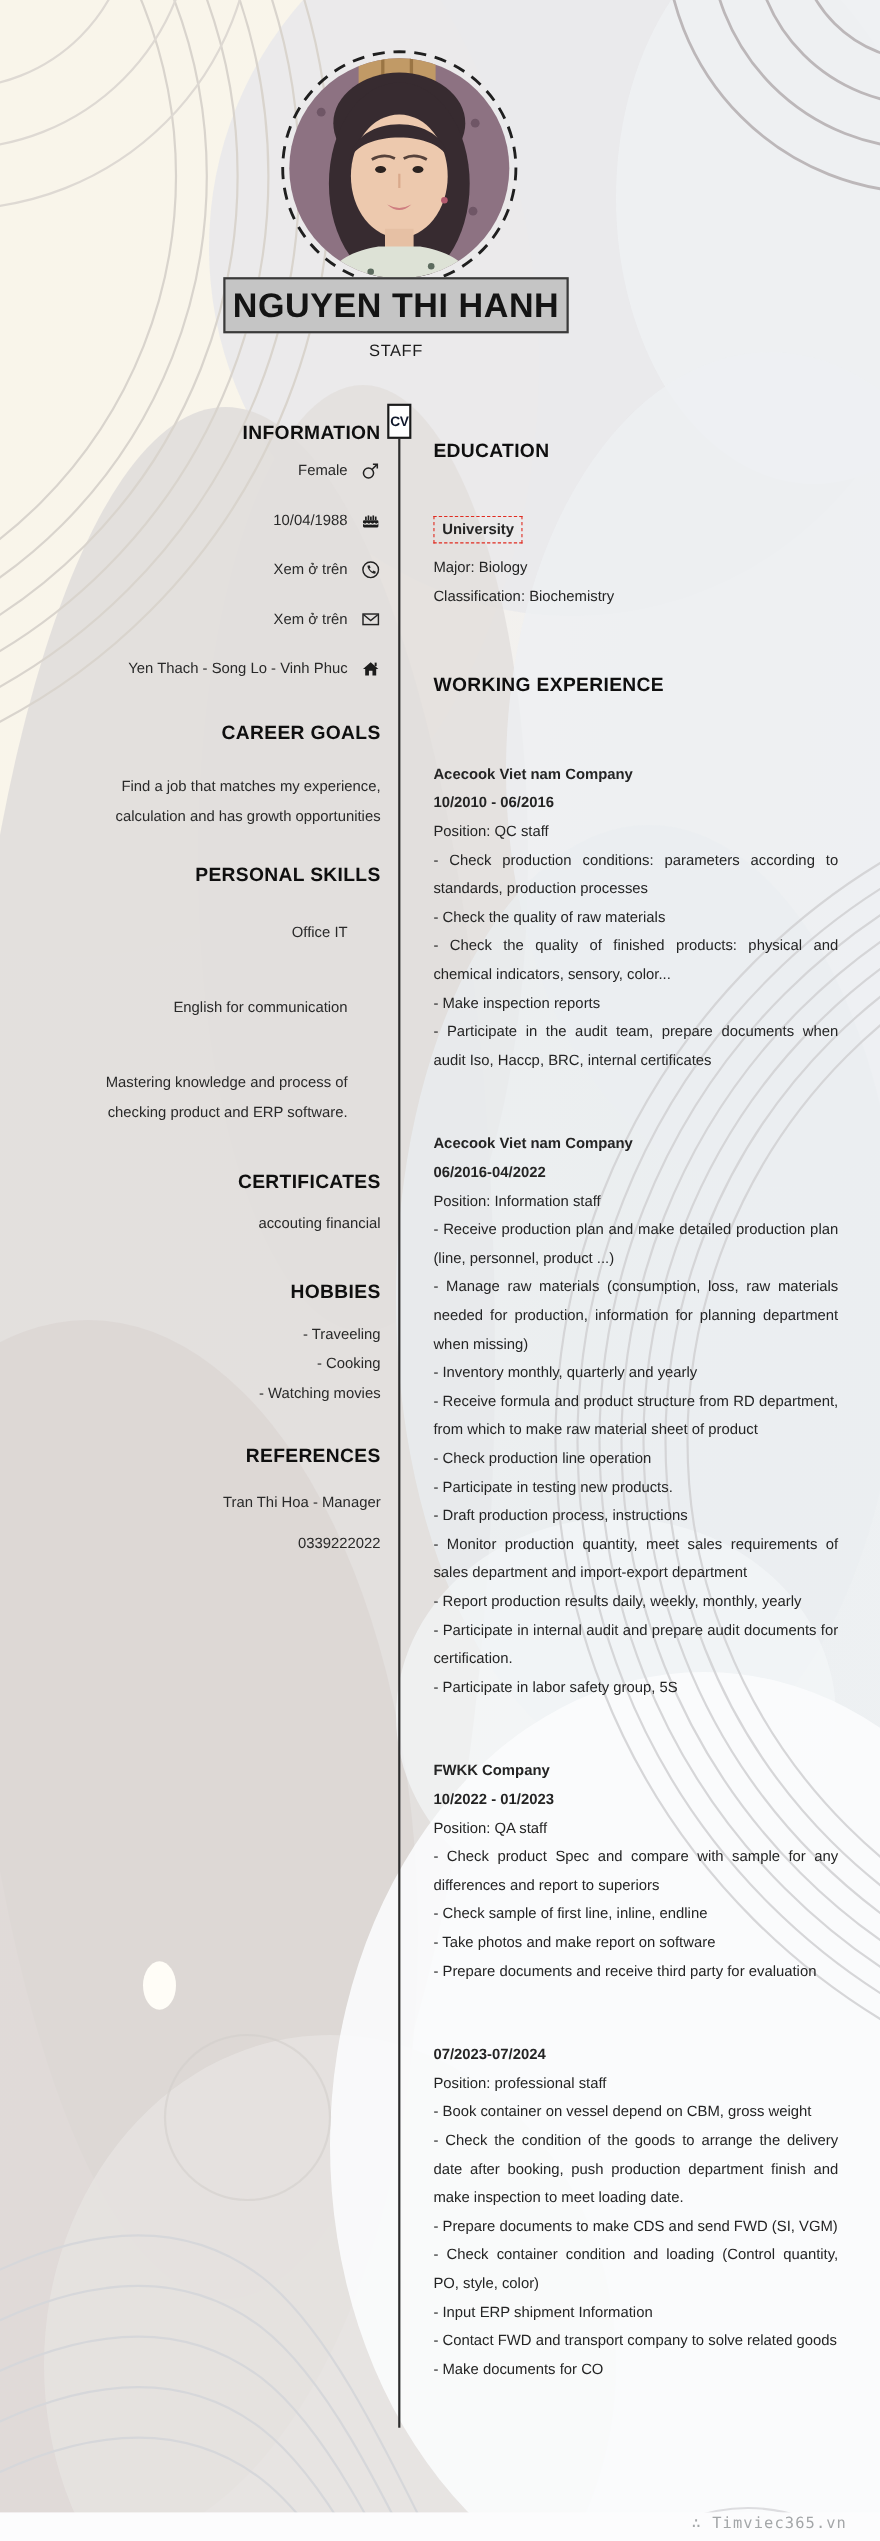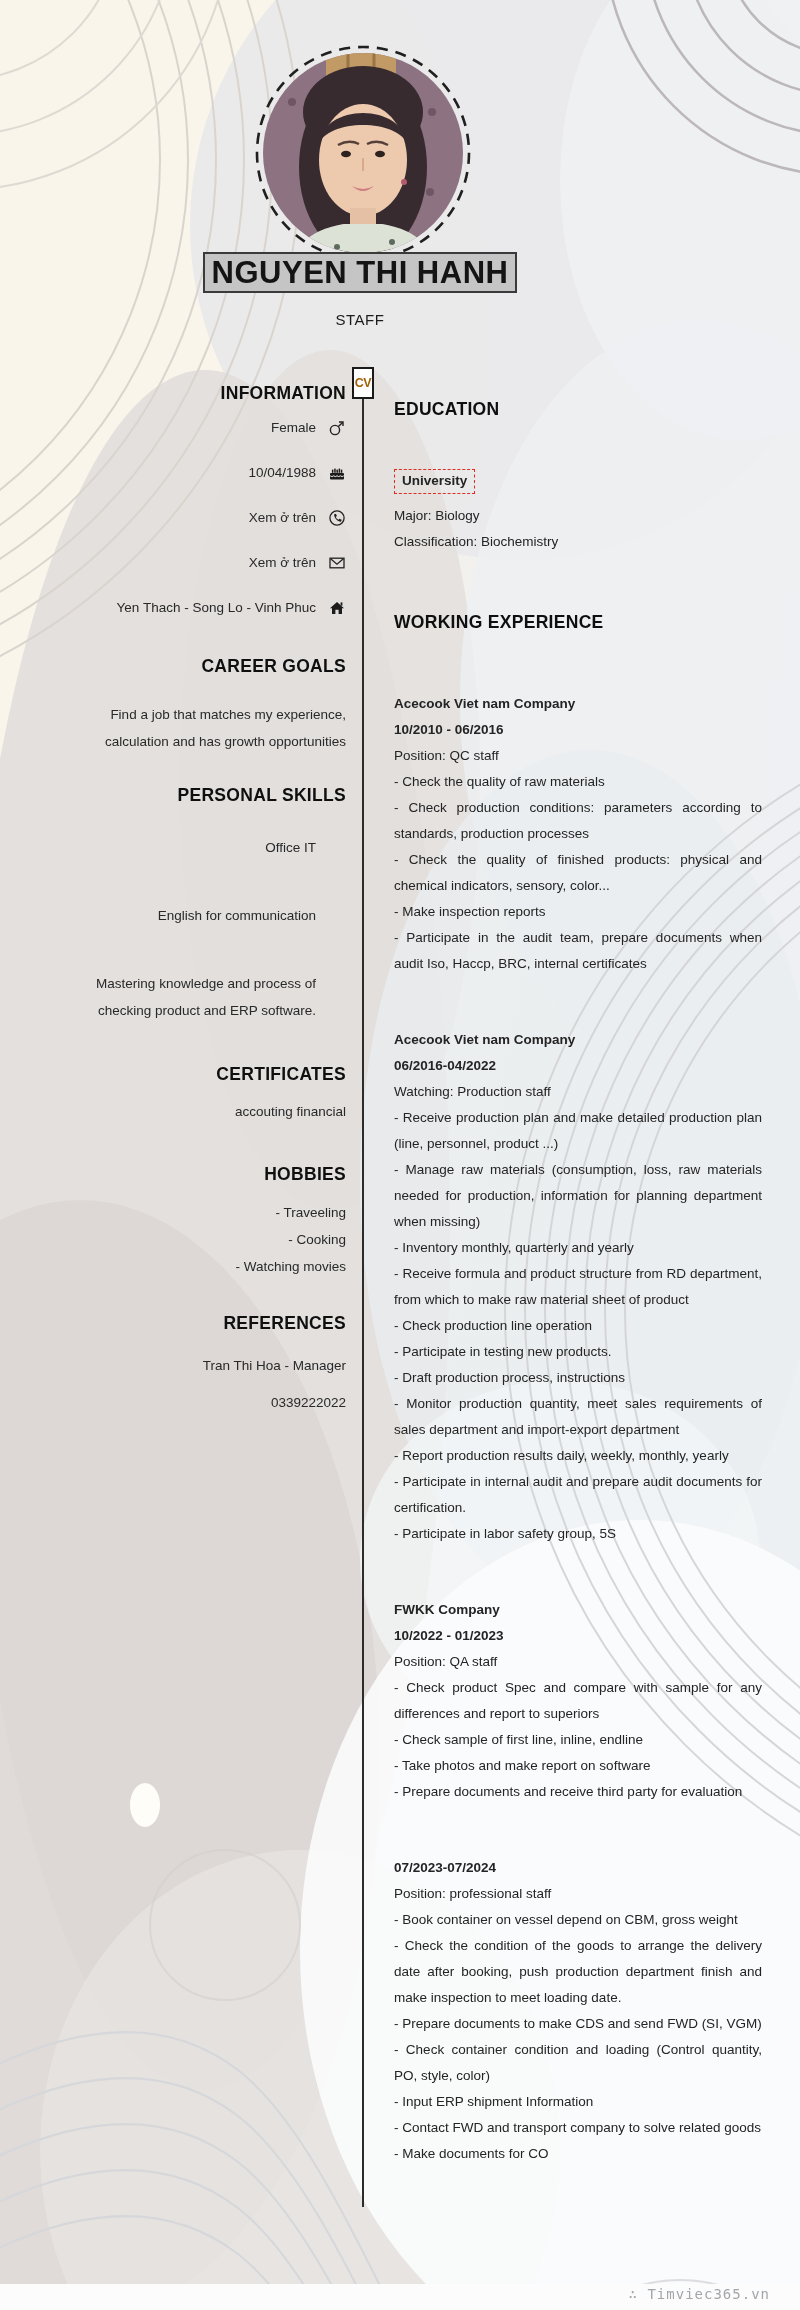--- a/index.html
+++ b/index.html
@@ -4,34 +4,34 @@
 <style>
   html,body{margin:0;padding:0;background:#ffffff;}
   .page{
     position:relative;width:800px;height:2310px;overflow:hidden;
     font-family:"Liberation Sans","DejaVu Sans",sans-serif;color:#262626;
     background:linear-gradient(100deg,#f8f4ed 0%,#f3f1ee 45%,#edf0f2 78%,#eef1f3 100%);
   }
   .decor{position:absolute;left:0;top:0;z-index:0;}
   .avatar{position:absolute;left:252px;top:42px;width:222px;height:222px;z-index:2;}
   .name-box{
-    position:absolute;left:203px;top:252px;width:314px;height:41px;z-index:3;
+    position:absolute;left:203px;top:252px;width:314px;height:51px;z-index:3;
     box-sizing:border-box;border:2px solid #3a3a3a;background:#c5c5c5;
     display:flex;align-items:center;justify-content:center;
     font-size:31px;font-weight:700;letter-spacing:.5px;color:#141414;white-space:nowrap;
   }
   .job-title{
     position:absolute;left:203px;top:311px;width:314px;z-index:3;
     text-align:center;font-size:15px;letter-spacing:.5px;color:#1c1c1c;
   }
   .cv-badge{
     position:absolute;left:352px;top:367px;width:22px;height:32px;z-index:4;
     box-sizing:border-box;border:2px solid #1a1a1a;background:#ffffff;
     display:flex;align-items:center;justify-content:center;
-    font-size:12.5px;font-weight:700;letter-spacing:-.5px;color:#a16207;
+    font-size:12.5px;font-weight:700;letter-spacing:-.5px;color:#0f172a;
   }
   .divider{position:absolute;left:362px;top:398px;width:2px;height:1809px;background:#2c2c2c;z-index:2;}
 
   .sec-h{font-size:17.5px;font-weight:700;color:#0f0f0f;letter-spacing:.3px;line-height:18px;}
 
   .left-col{
     position:absolute;left:54px;top:384px;width:292px;z-index:2;
     text-align:right;font-size:13.5px;line-height:18px;color:#292929;
   }
   .info-h{margin-bottom:17px;}
@@ -272,30 +272,30 @@
     </div>
     <div class="edu-line edu-major">Major: Biology</div>
     <div class="edu-line">Classification: Biochemistry</div>
 
     <div class="sec-h work-h">WORKING EXPERIENCE</div>
     <div class="jobs-list">
         <div class="job">
           <div class="job-company">Acecook Viet nam Company</div>
           <div class="job-period">10/2010 - 06/2016</div>
           <div class="job-position">Position: QC staff</div>
+          <div class="bullet">- Check production conditions: parameters according to standards, production processes</div>
           <div class="bullet">- Check the quality of raw materials</div>
-          <div class="bullet">- Check production conditions: parameters according to standards, production processes</div>
           <div class="bullet">- Check the quality of finished products: physical and chemical indicators, sensory, color...</div>
           <div class="bullet">- Make inspection reports</div>
           <div class="bullet">- Participate in the audit team, prepare documents when audit Iso, Haccp, BRC, internal certificates</div>
         </div>
         <div class="job">
           <div class="job-company">Acecook Viet nam Company</div>
           <div class="job-period">06/2016-04/2022</div>
-          <div class="job-position">Watching: Production staff</div>
+          <div class="job-position">Position: Information staff</div>
           <div class="bullet">- Receive production plan and make detailed production plan (line, personnel, product ...)</div>
           <div class="bullet">- Manage raw materials (consumption, loss, raw materials needed for production, information for planning department when missing)</div>
           <div class="bullet">- Inventory monthly, quarterly and yearly</div>
           <div class="bullet">- Receive formula and product structure from RD department, from which to make raw material sheet of product</div>
           <div class="bullet">- Check production line operation</div>
           <div class="bullet">- Participate in testing new products.</div>
           <div class="bullet">- Draft production process, instructions</div>
           <div class="bullet">- Monitor production quantity, meet sales requirements of sales department and import-export department</div>
           <div class="bullet">- Report production results daily, weekly, monthly, yearly</div>
           <div class="bullet">- Participate in internal audit and prepare audit documents for certification.</div>

